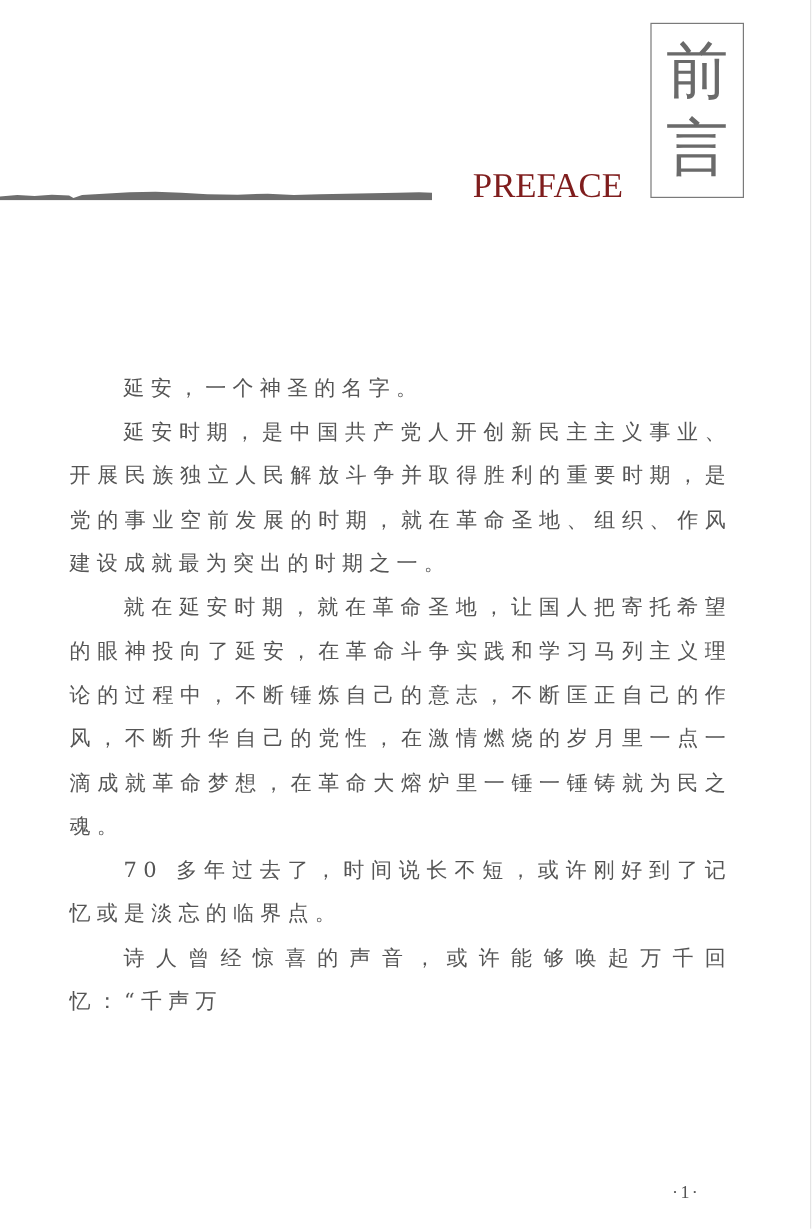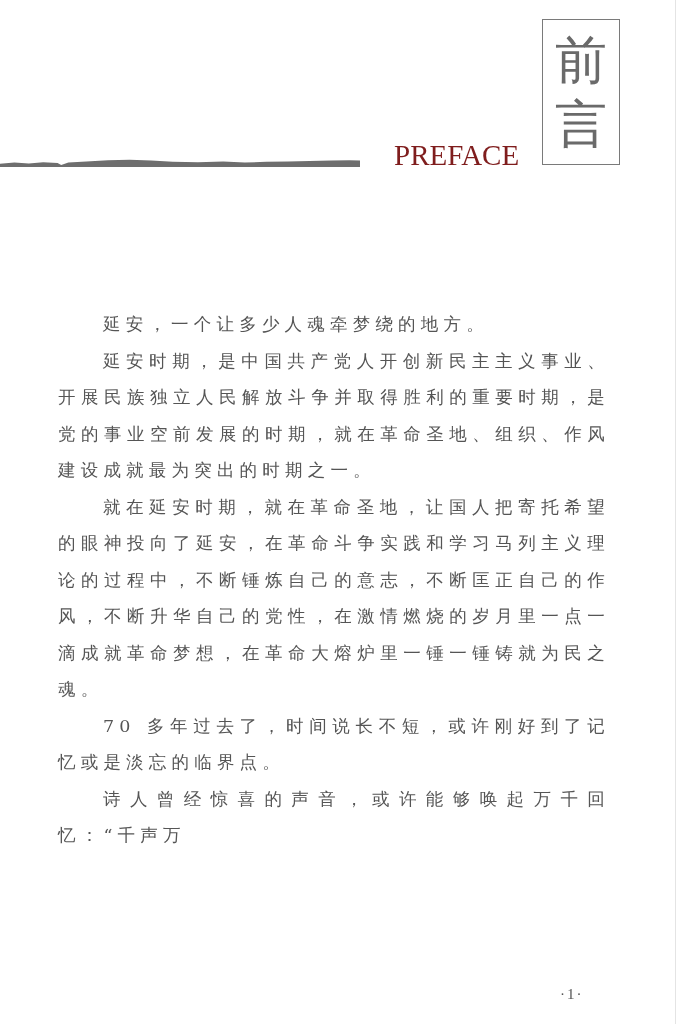--- a/index.html
+++ b/index.html
@@ -101,20 +101,20 @@
 <div class="header-rule"></div>
 
 <div class="preface-en">PREFACE</div>
 
 <div class="title-box">
   <span class="title-char">前</span>
   <span class="title-char">言</span>
 </div>
 
 <div class="body-text">
-  <p>延安，一个让多少人魂牵梦绕的地方。</p>
+  <p>延安，一个神圣的名字。</p>
   <p>延安时期，是中国共产党人开创新民主主义事业、开展民族独立人民解放斗争并取得胜利的重要时期，是党的事业空前发展的时期，就在革命圣地、组织、作风建设成就最为突出的时期之一。</p>
   <p>就在延安时期，就在革命圣地，让国人把寄托希望的眼神投向了延安，在革命斗争实践和学习马列主义理论的过程中，不断锤炼自己的意志，不断匡正自己的作风，不断升华自己的党性，在激情燃烧的岁月里一点一滴成就革命梦想，在革命大熔炉里一锤一锤铸就为民之魂。</p>
   <p>70 多年过去了，时间说长不短，或许刚好到了记忆或是淡忘的临界点。</p>
   <p>诗人曾经惊喜的声音，或许能够唤起万千回忆：“千声万</p>
 </div>
 
 <div class="page-number">·1·</div>
 
 </body></html>

